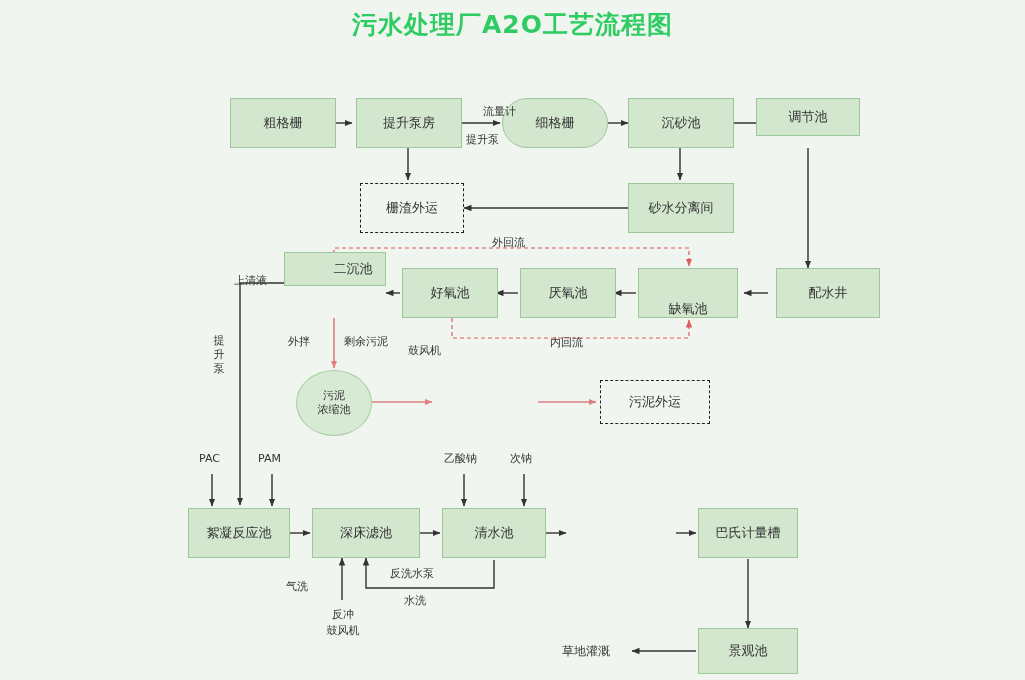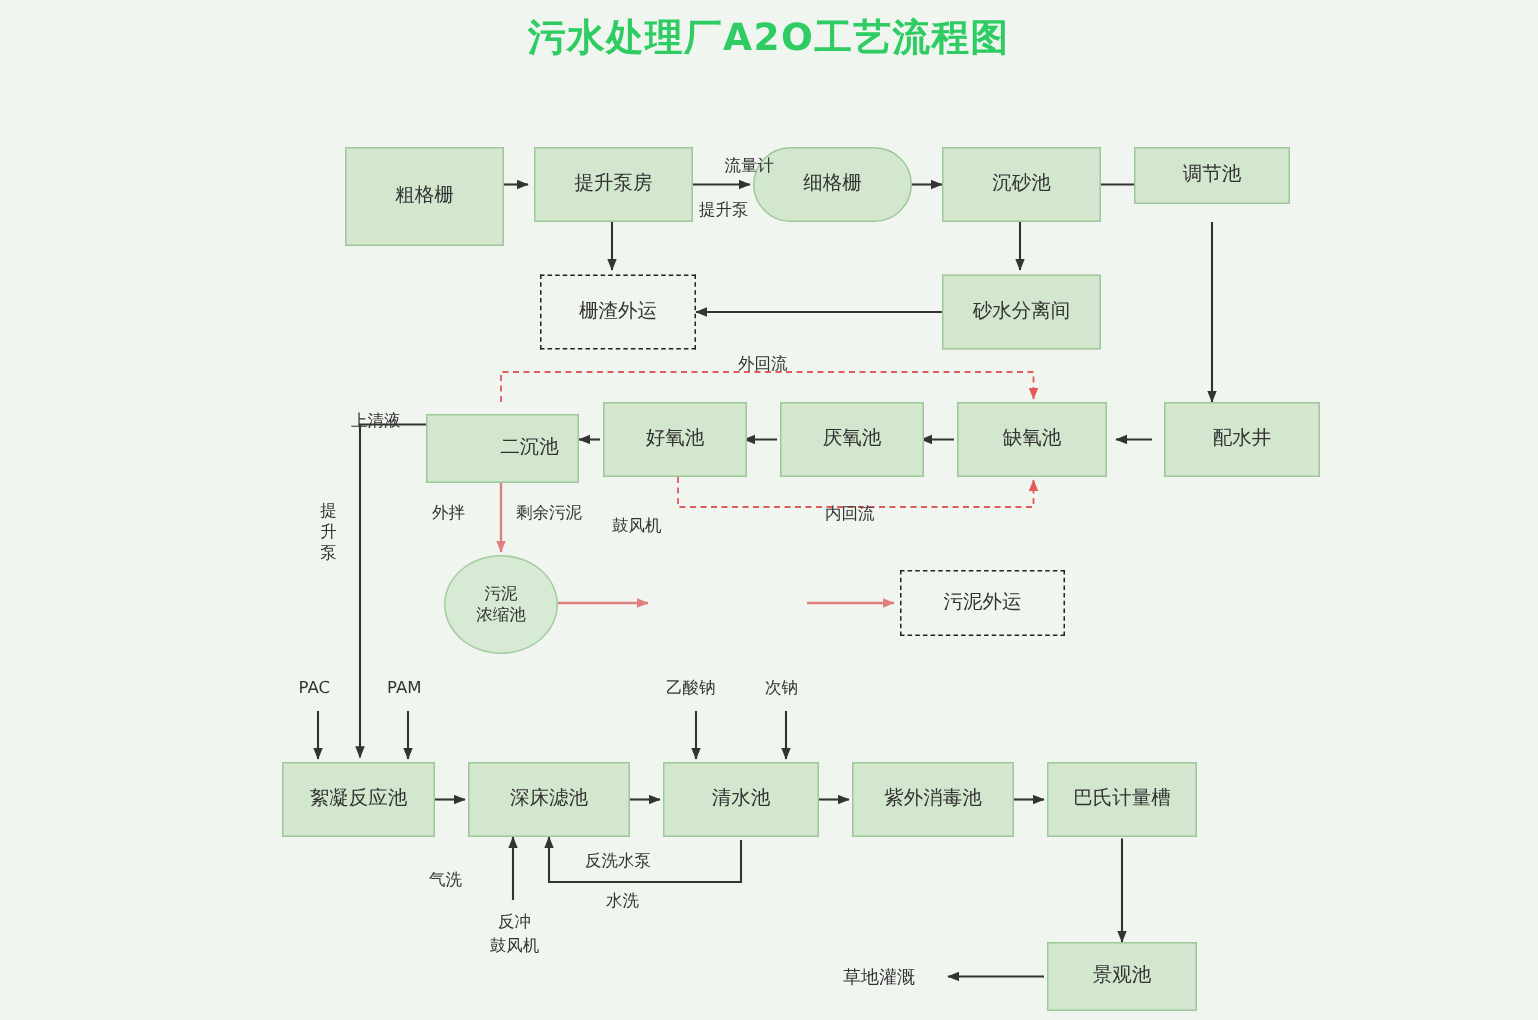--- a/index.html
+++ b/index.html
@@ -121,21 +121,21 @@
       <path d="M452,318 L452,338 L689,338 L689,320"></path>
     </g>
 
     <g stroke="#dd7f7f" stroke-width="1.6" fill="none" marker-end="url(#ah-pink)">
       <path d="M334,318 L334,368"></path>
       <path d="M372,402 L432,402"></path>
       <path d="M538,402 L596,402"></path>
     </g>
   </svg>
 
-  <div class="node" style="left:230px;top:98px;width:106px;height:66px;">
+  <div class="node" style="left:230px;top:98px;width:106px;height:50px;">
     <span>粗格栅</span>
   </div>
 
   <div class="node" style="left:356px;top:98px;width:106px;height:50px;">
     <span>提升泵房</span>
   </div>
 
   <div class="node" style="left:502px;top:98px;width:106px;height:50px;border-radius:25px;">
     <span>细格栅</span>
   </div>
@@ -154,33 +154,33 @@
   <div class="node dashed" style="left:360px;top:183px;width:104px;height:50px;">
     <span>栅渣外运</span>
   </div>
 
   <div class="node" style="left:628px;top:183px;width:106px;height:50px;">
     <span>砂水分离间</span>
   </div>
 
   <div class="lbl" style="left:492px;top:236px;">外回流</div>
 
-  <div class="node" style="left:284px;top:276px;width:102px;height:46px;padding-left:36px;">
+  <div class="node" style="left:284px;top:252px;width:102px;height:34px;padding-left:36px;">
     <span>二沉池</span>
   </div>
 
   <div class="node" style="left:520px;top:268px;width:96px;height:50px;">
     <span>厌氧池</span>
   </div>
 
   <div class="node" style="left:402px;top:268px;width:96px;height:50px;">
     <span>好氧池</span>
   </div>
 
-  <div class="node" style="left:638px;top:268px;width:100px;height:50px;">
+  <div class="node" style="left:638px;top:268px;width:100px;height:50px;align-items:flex-end;">
     <span>缺氧池</span>
   </div>
 
   <div class="node" style="left:776px;top:268px;width:104px;height:50px;">
     <span>配水井</span>
   </div>
 
   <div class="lbl" style="left:234px;top:274px;">上清液</div>
 
   <div class="lbl vertical" style="left:213px;top:334px;">提升泵</div>
@@ -213,23 +213,20 @@
   </div>
 
   <div class="node" style="left:312px;top:508px;width:108px;height:50px;">
     <span>深床滤池</span>
   </div>
 
   <div class="node" style="left:442px;top:508px;width:104px;height:50px;">
     <span>清水池</span>
   </div>
 
-  <div class="node" style="left:568px;top:508px;width:108px;height:50px;">
-    <span>紫外消毒池</span>
-  </div>
 
   <div class="node" style="left:698px;top:508px;width:100px;height:50px;">
     <span>巴氏计量槽</span>
   </div>
 
   <div class="lbl" style="left:286px;top:580px;">气洗</div>
 
   <div class="lbl center" style="left:318px;top:608px;width:50px;">反冲</div>
   <div class="lbl center" style="left:312px;top:624px;width:62px;">鼓风机</div>
 

